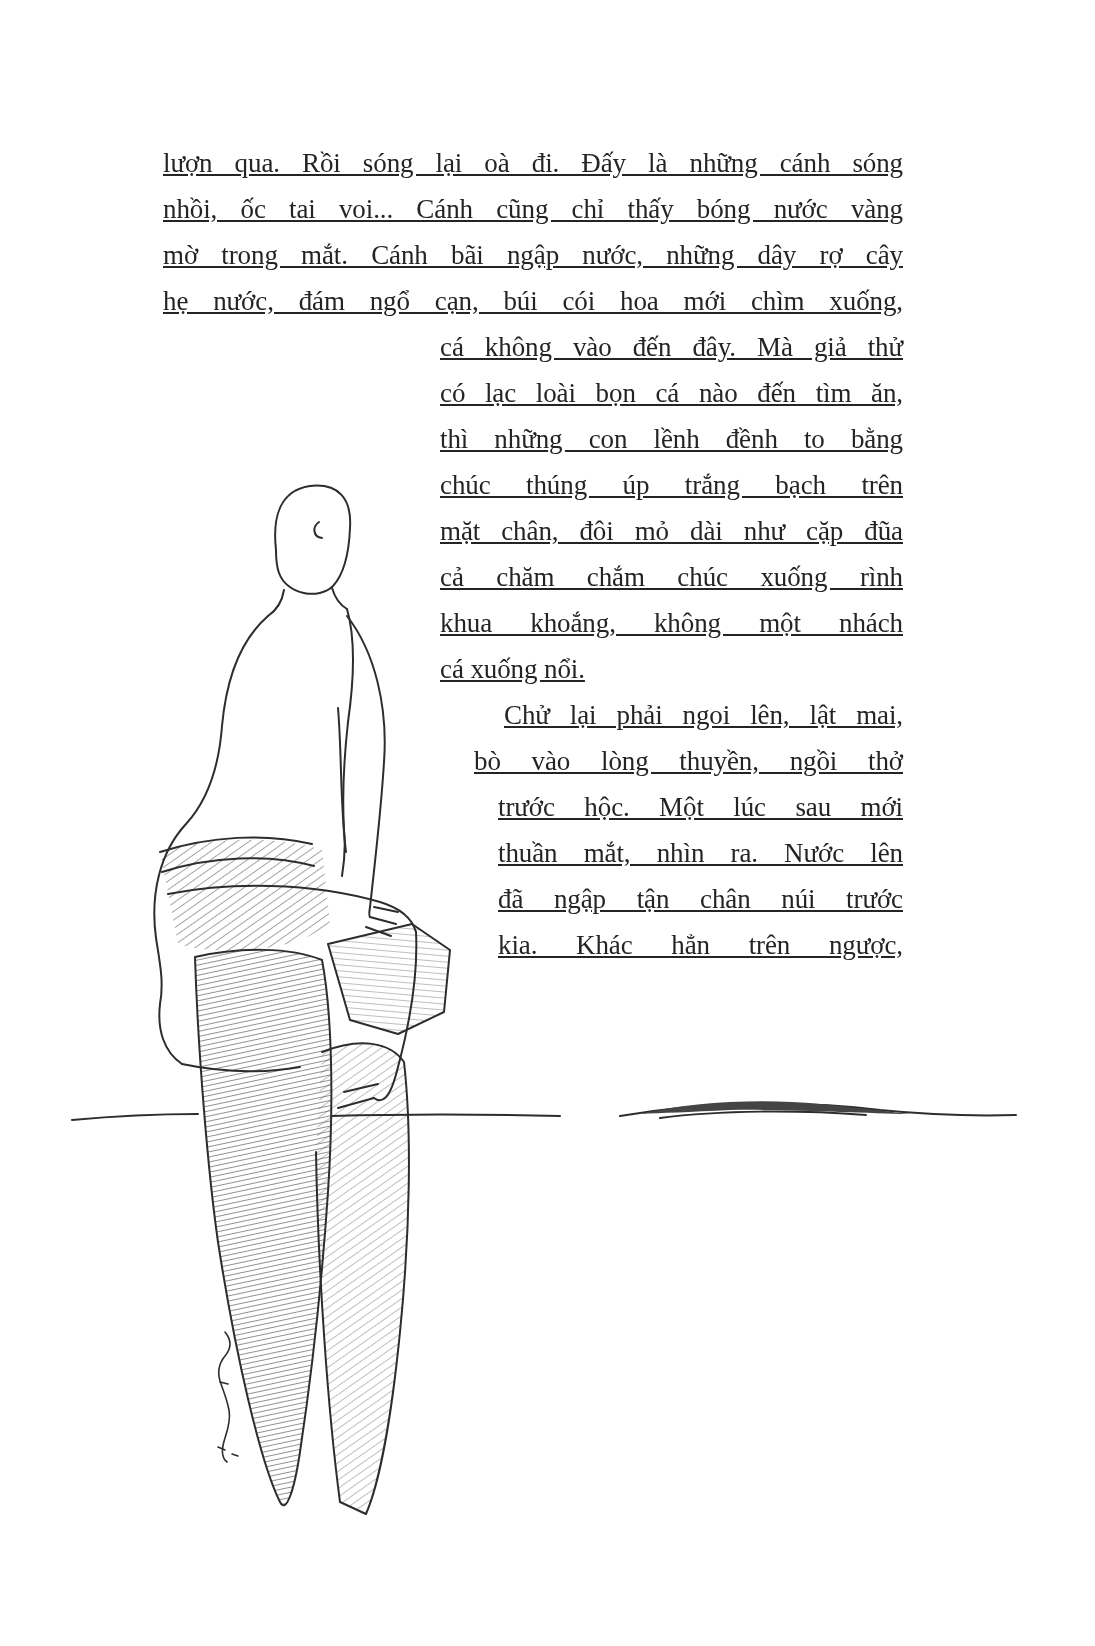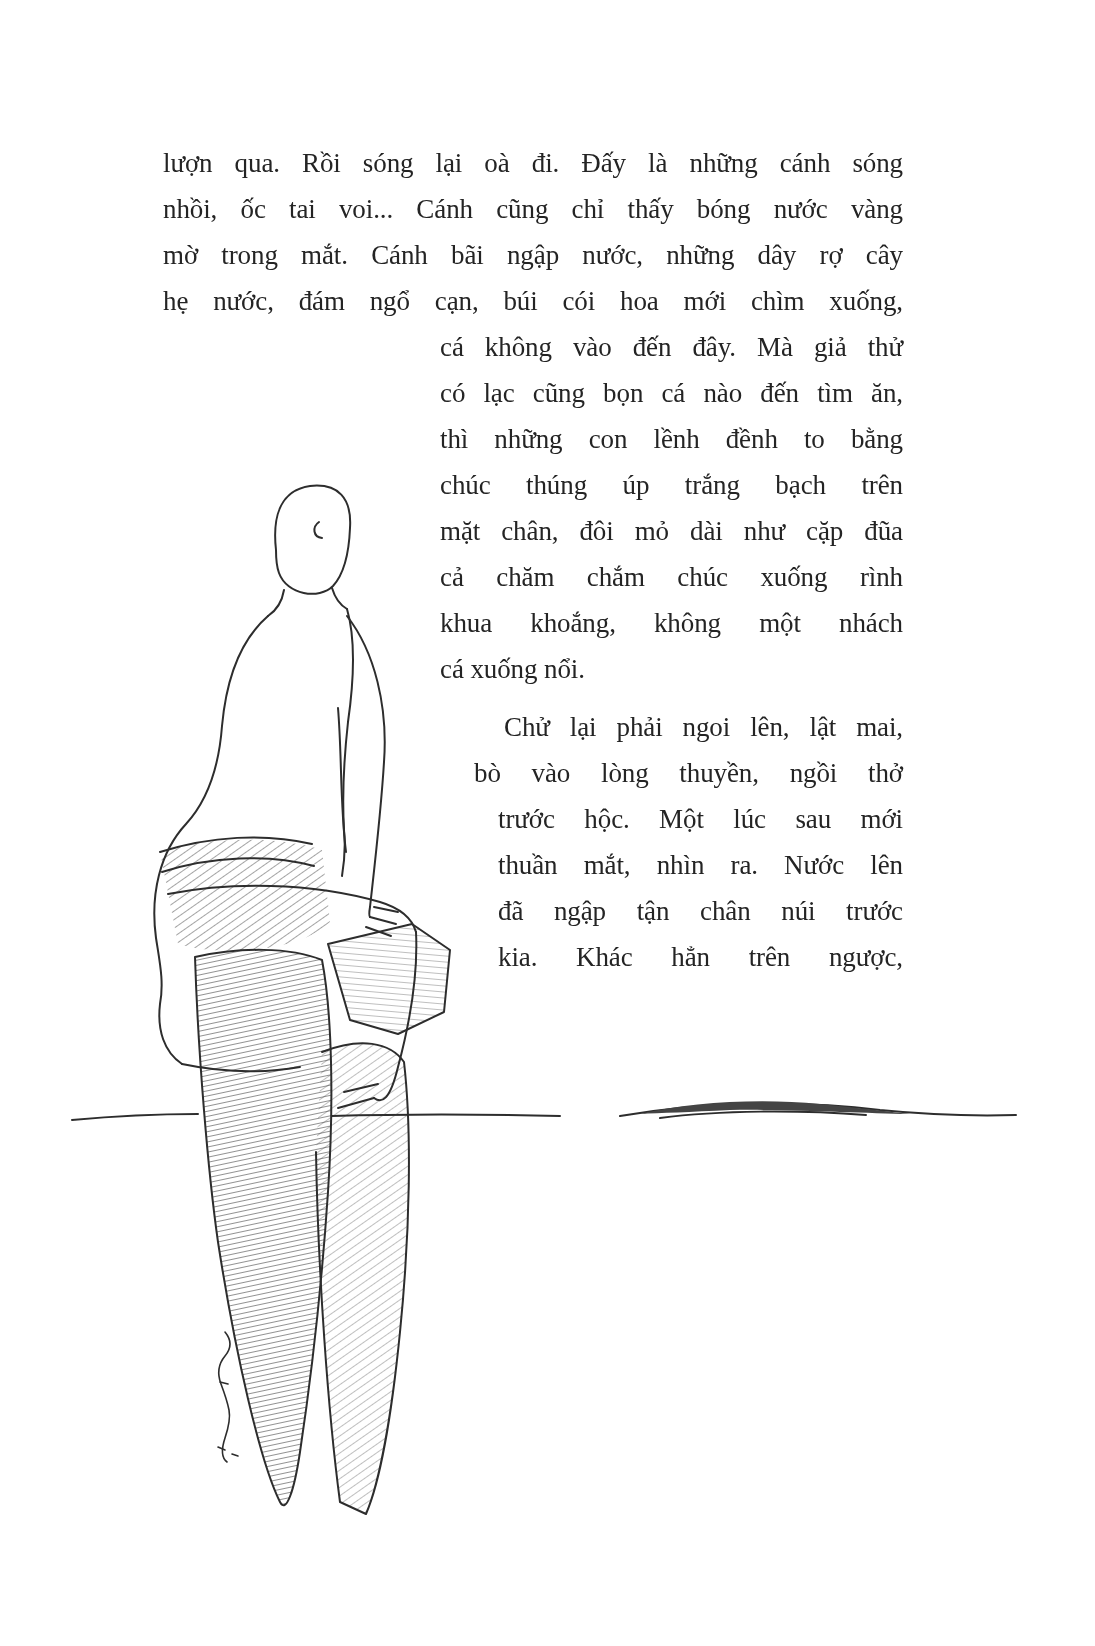--- a/index.html
+++ b/index.html
@@ -6,24 +6,24 @@
   body{
     width:1095px;height:1646px;background:#ffffff;
     font-family:"Liberation Serif","DejaVu Serif",serif;
   }
   .page{position:relative;width:1095px;height:1646px;background:#ffffff;overflow:hidden;}
   .illustration{position:absolute;left:60px;top:452px;width:960px;height:1160px;}
   .textcol{
     position:absolute;left:163px;top:140px;width:740px;
     font-size:27px;line-height:46px;color:#242424;letter-spacing:-0.1px;
   }
-  .tline{text-align:justify;text-align-last:justify;height:46px;overflow:visible;}
+  .tline{text-align:justify;text-align-last:justify;height:46px;overflow:visible;text-decoration:underline;}
   .p1wrap,.p2{margin-left:277px;}
   .p1wrap .tline:last-child{text-align-last:left;}
-  .p2{margin-top:12px;}
+  .p2{margin-top:0;}
   .p2 .tline:nth-child(1){padding-left:64px;}
   .p2 .tline:nth-child(2){padding-left:34px;}
   .p2 .tline:nth-child(n+3){padding-left:58px;}
   svg *{vector-effect:non-scaling-stroke;}
 </style>
 </head>
 <body>
 
 <div class="page">
 
@@ -95,21 +95,21 @@
 
   <div class="textcol">
     <div class="para p1full">
         <div class="tline">lượn qua. Rồi sóng lại oà đi. Đấy là những cánh sóng</div>
         <div class="tline">nhồi, ốc tai voi... Cánh cũng chỉ thấy bóng nước vàng</div>
         <div class="tline">mờ trong mắt. Cánh bãi ngập nước, những dây rợ cây</div>
         <div class="tline">hẹ nước, đám ngổ cạn, búi cói hoa mới chìm xuống,</div>
       </div>
     <div class="para p1wrap">
         <div class="tline">cá không vào đến đây. Mà giả thử</div>
-        <div class="tline">có lạc cũng bọn cá nào đến tìm ăn,</div>
+        <div class="tline">có lạc loài bọn cá nào đến tìm ăn,</div>
         <div class="tline">thì những con lềnh đềnh to bằng</div>
         <div class="tline">chúc thúng úp trắng bạch trên</div>
         <div class="tline">mặt chân, đôi mỏ dài như cặp đũa</div>
         <div class="tline">cả chăm chắm chúc xuống rình</div>
         <div class="tline">khua khoắng, không một nhách</div>
         <div class="tline">cá xuống nổi.</div>
       </div>
     <div class="para p2">
         <div class="tline">Chử lại phải ngoi lên, lật mai,</div>
         <div class="tline">bò vào lòng thuyền, ngồi thở</div>

